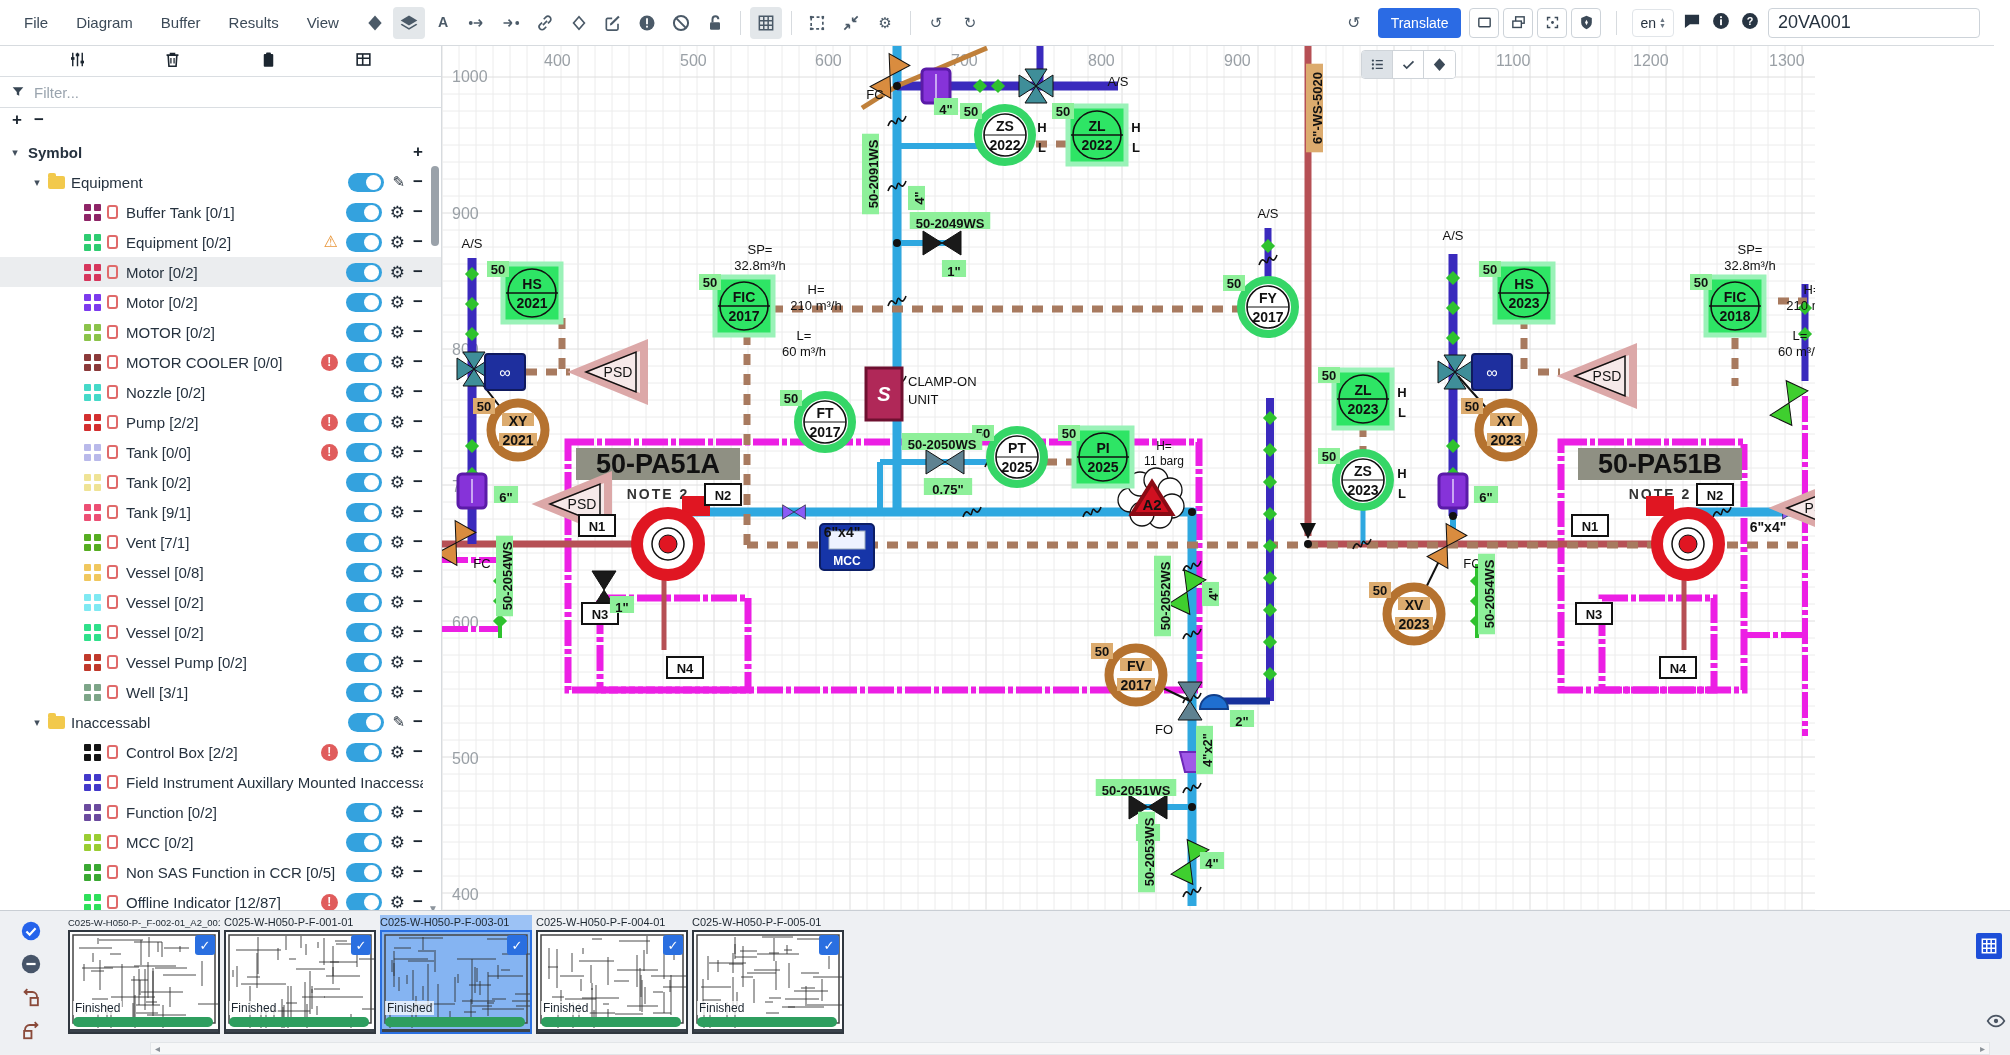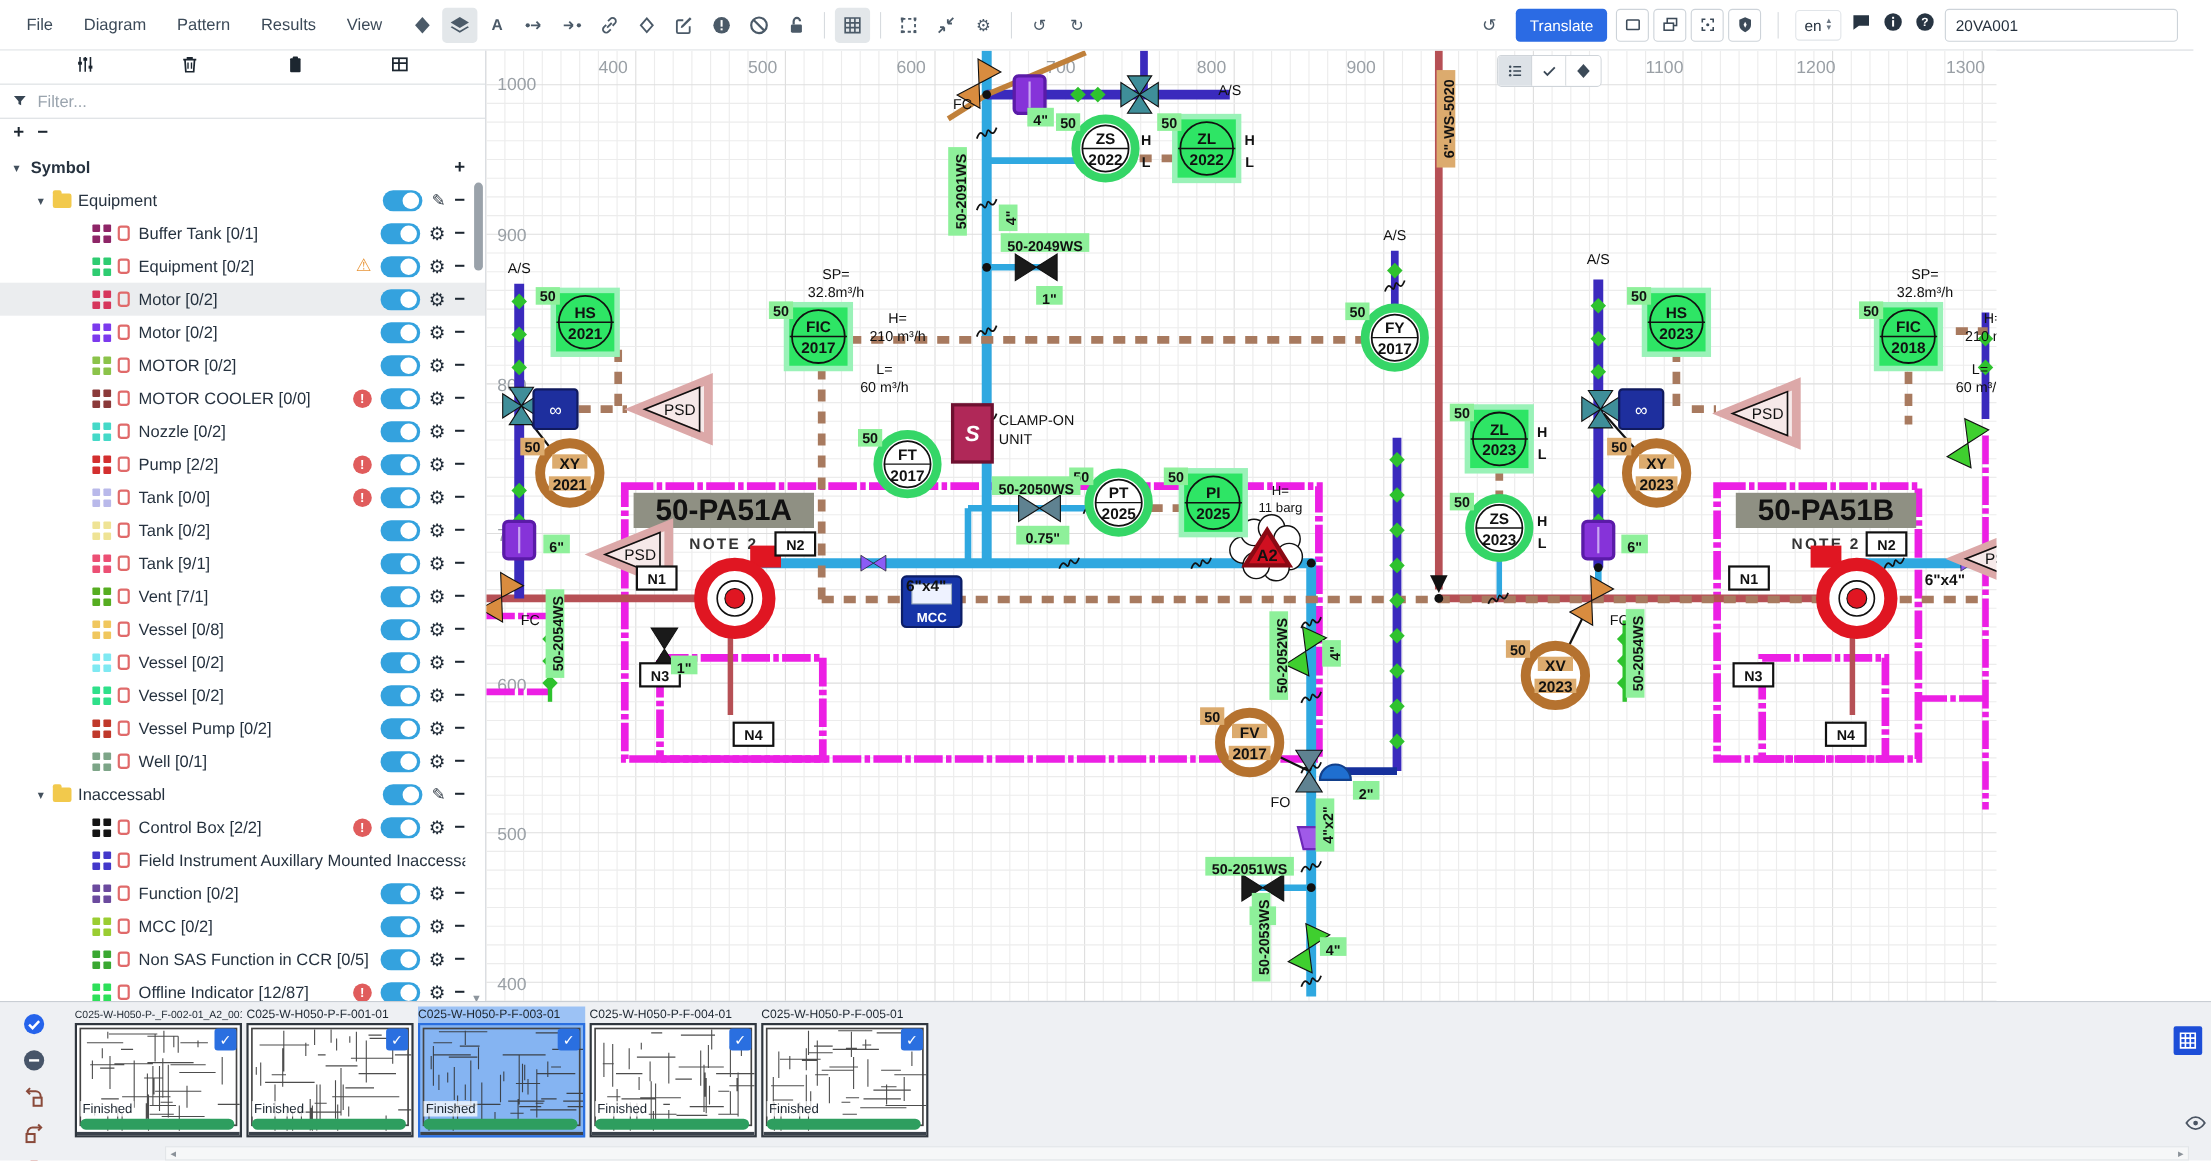--- a/index.html
+++ b/index.html
@@ -13,21 +13,21 @@
   .tbtn svg{width:20px;height:20px;}
   .tdiv{width:1px;height:24px;background:#d7dbdf;margin:0 7px;}
   #tb-right{margin-left:auto;display:flex;align-items:center;gap:8px;margin-right:14px;}
   #translate-btn{background:#2b6be4;color:#fff;border:none;border-radius:4px;font-size:14px;padding:7px 13px;font-family:inherit;}
   .winbtn{width:30px;height:30px;border:1px solid #cdd3d9;border-radius:4px;background:#fff;display:flex;align-items:center;justify-content:center;color:#3c4a58;}
   .winbtn svg{width:17px;height:17px;}
   #lang{display:flex;align-items:center;gap:3px;background:#fff;border:1px solid #e1e5e9;border-radius:4px;padding:5px 7px;font-size:14px;color:#26323f;}
   .updown{display:flex;flex-direction:column;font-size:7px;line-height:6px;color:#6a7682;}
   .darkicon{color:#273442;}
   .darkicon svg{width:20px;height:20px;}
-  #search-input{width:212px;height:30px;border:1px solid #cdd3d9;border-radius:4px;font-size:14px;padding:0 9px;color:#26323f;font-family:inherit;}
+  #search-input{width:212px;height:30px;border:1px solid #cdd3d9;border-radius:4px;font-size:18px;padding:0 9px;color:#26323f;font-family:inherit;}
   
   #sidebar{position:absolute;left:0;top:46px;width:442px;height:864px;background:#fff;border-right:1px solid #d7dbdf;overflow:hidden;}
   #side-tools{height:30px;display:flex;align-items:center;justify-content:space-around;padding:0 30px;color:#1c2630;}
   #side-tools svg{width:19px;height:19px;}
   #filter-row{height:31px;border-top:1px solid #dadee2;border-bottom:1px solid #dadee2;display:flex;align-items:center;padding:15px 10px;gap:8px;color:#374553;}
   #filter-row svg{width:16px;height:16px;}
   #filter-input{border:none;outline:none;font-size:15px;flex:1;color:#26323f;font-family:inherit;}
   #filter-input::placeholder{color:#9aa4ae;}
   #pm-row{height:23px;display:flex;align-items:center;gap:12px;padding:0 12px;font-size:17px;font-weight:bold;color:#1c2630;}
   #tree{padding-top:6px;}
@@ -85,21 +85,21 @@
   #bb-eye svg{width:20px;height:20px;}
   text{font-family:"Liberation Sans",sans-serif;}
 </style>
 </head>
 <body>
 
 <div id="topbar">
   <div id="menus">
       <div class="menu">File</div>
       <div class="menu">Diagram</div>
-      <div class="menu">Pattern</div>
+      <div class="menu">Buffer</div>
       <div class="menu">Results</div>
       <div class="menu">View</div>
     </div>
   <div id="tb-icons">
       <span class="tbtn">
         <svg viewBox="0 0 24 24" fill="currentColor">
           <path d="M12 3l8 9-8 9-8-9z"></path>
         </svg>
       </span>
       <span class="tbtn active">
@@ -549,21 +549,21 @@
         </span>
       </div>
       <div class="trow">
         <span class="sq4" style="margin-left: 84px;">
           <i style="background: rgb(125, 165, 136);"></i>
           <i style="background: rgb(125, 165, 136);"></i>
           <i style="background: rgb(125, 165, 136);"></i>
           <i style="background: rgb(125, 165, 136);"></i>
         </span>
         <span class="glyph"></span>
-        <span class="tlabel">Well [0/1]</span>
+        <span class="tlabel">Well [3/1]</span>
         <span class="rctl">
           <span class="tog"></span>
           <span class="gear">⚙</span>
           <span class="minus">−</span>
         </span>
       </div>
       <div class="trow">
         <span class="chev" style="margin-left:30px">▾</span>
         <span class="folder"></span>
         <span>Inaccessabl</span>

